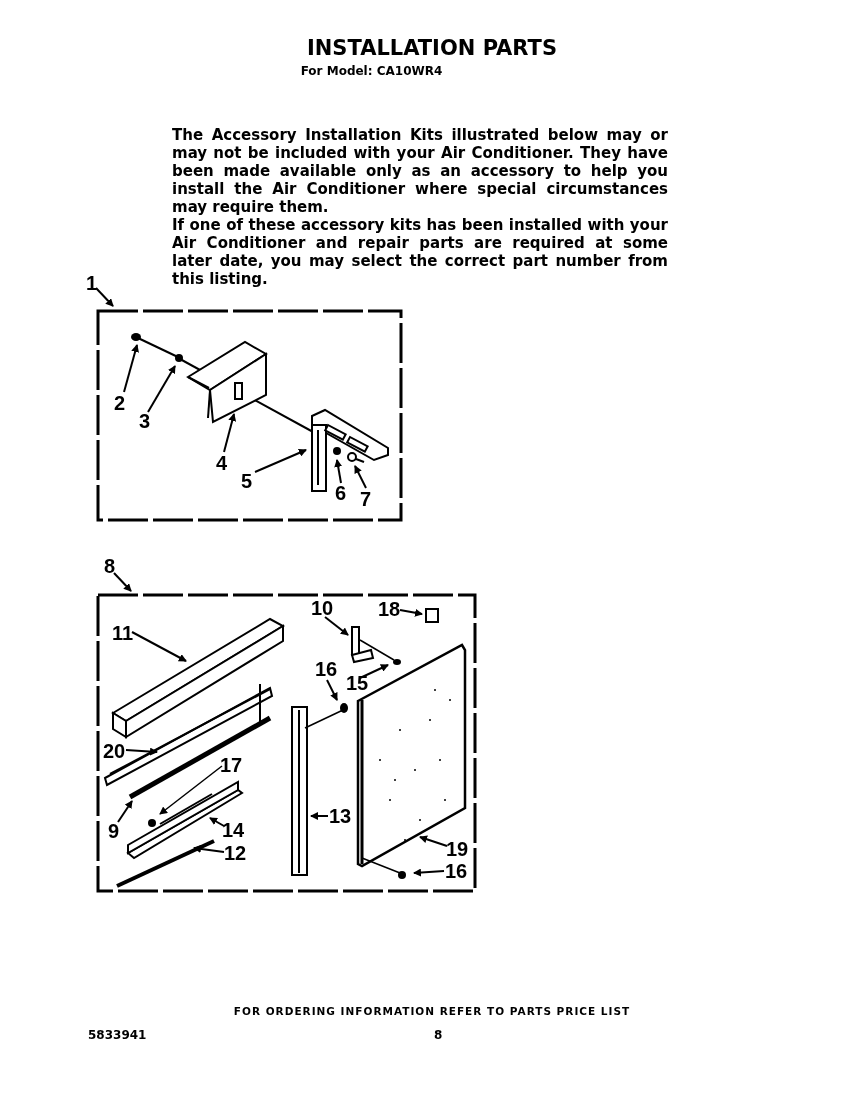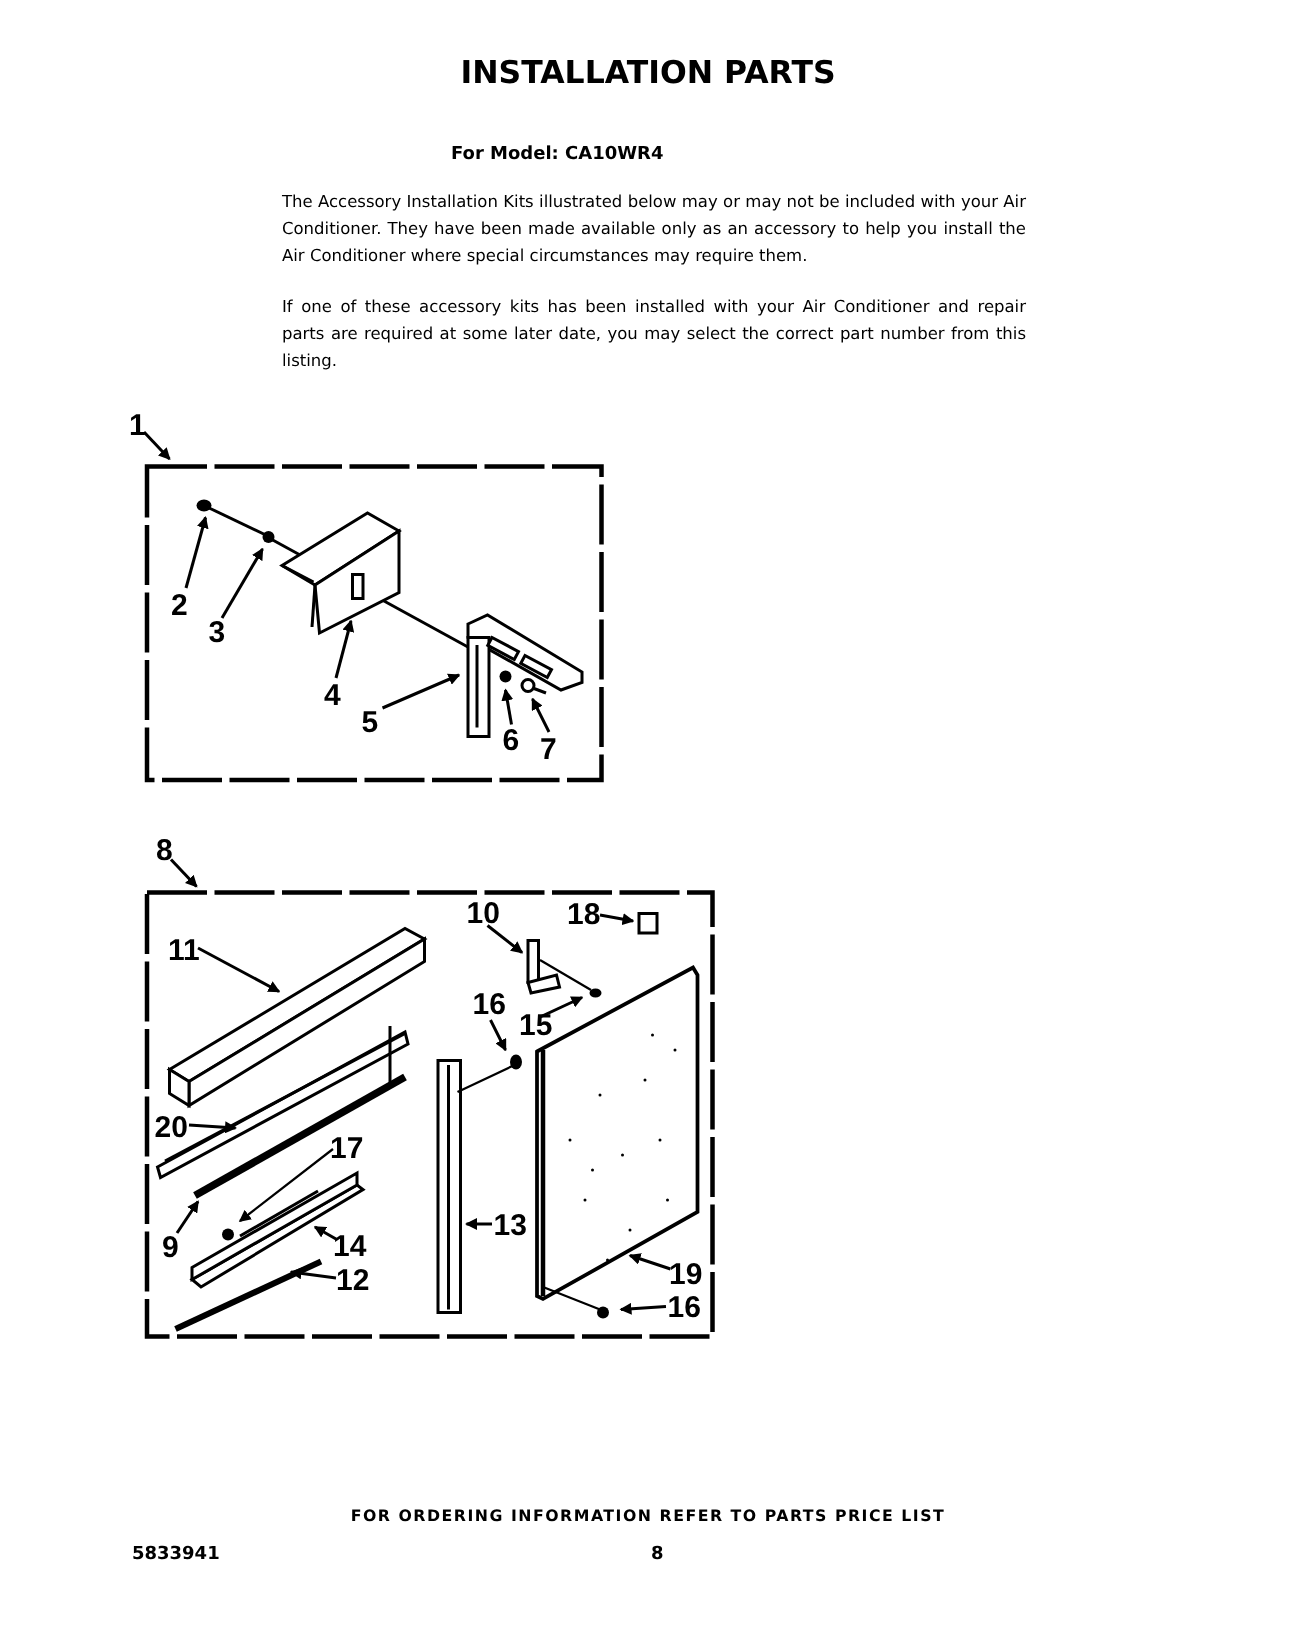--- a/index.html
+++ b/index.html
@@ -1,21 +1,21 @@
 <!DOCTYPE html>
 <html><head>
 <meta charset="utf-8">
 <style>
   html,body{margin:0;padding:0;background:#fff;}
   body{width:864px;height:1094px;position:relative;overflow:hidden;font-family:"DejaVu Sans",sans-serif;color:#000;}
   .title{position:absolute;left:0;width:864px;top:36px;text-align:center;font-weight:bold;font-size:21px;letter-spacing:0px;}
-  .subtitle{position:absolute;left:0;width:743px;top:64px;text-align:center;font-weight:bold;font-size:12px;margin-top:31px;}
-  .intro{position:absolute;left:188px;top:126px;width:496px;font-weight:normal;font-size:11px;line-height:18px;text-align:justify;}
+  .subtitle{position:absolute;left:0;width:743px;top:64px;text-align:center;font-weight:bold;font-size:12px;}
+  .intro{position:absolute;left:172px;top:126px;width:496px;font-weight:bold;font-size:15px;line-height:18px;text-align:justify;}
   .intro p{margin:0;}
-  .intro p + p{margin-top:16px;}
+  .intro p + p{margin-top:0;}
   .diagram{position:absolute;left:0;top:0;}
   .label{font-family:"Liberation Sans",sans-serif;font-weight:bold;font-size:20px;}
   .footer-note{position:absolute;left:0;width:864px;top:1005px;text-align:center;font-weight:bold;font-size:10.5px;letter-spacing:1px;}
   .doc-number{position:absolute;left:88px;top:1028px;font-weight:bold;font-size:12px;}
   .page-number{position:absolute;left:434px;top:1028px;font-weight:bold;font-size:12px;}
 </style>
 </head>
 <body>
 
 <div class="title">INSTALLATION PARTS</div>

